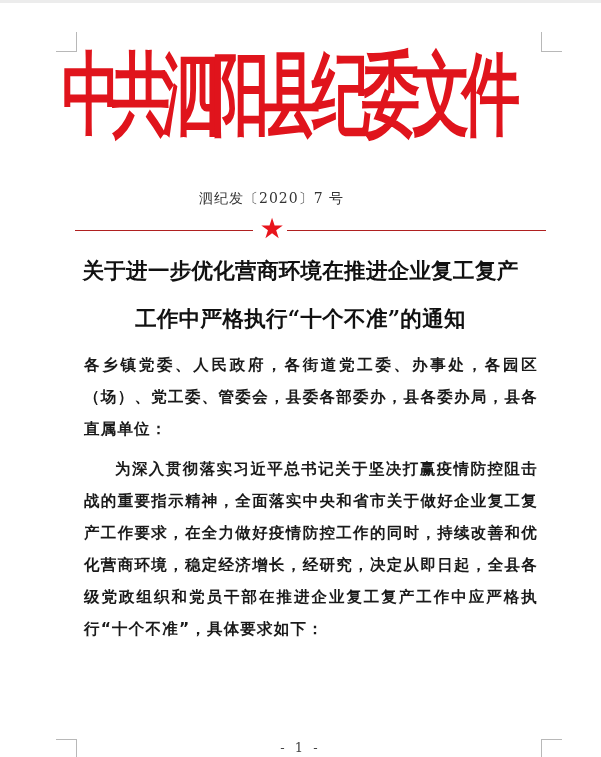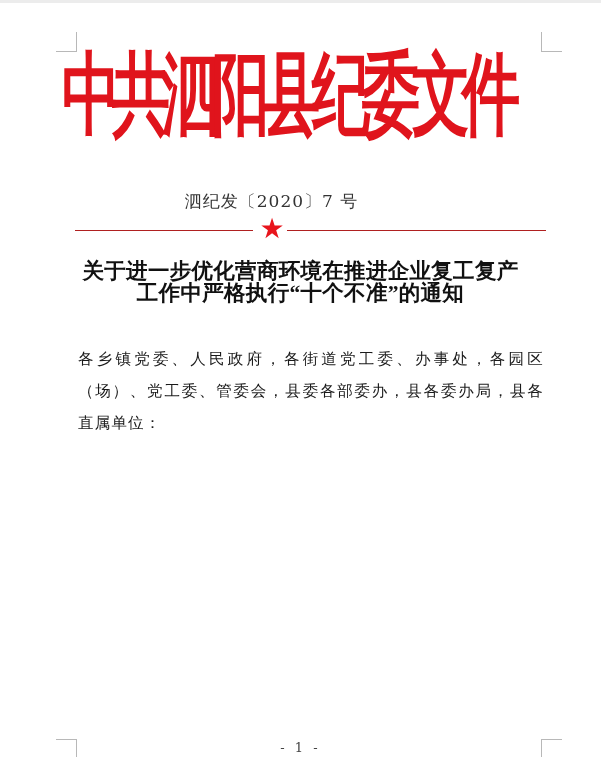--- a/index.html
+++ b/index.html
@@ -21,46 +21,46 @@
   }
   .red-header span {
     display: inline-block; color: #e0141c; font-size: 58px; font-weight: bold;
     font-family: "DejaVu Serif", serif;
     transform: scaleY(1.55); transform-origin: center;
     line-height: 1; width: 50px; text-align: center;
   }
 
   .doc-number {
     position: absolute; left: 0; top: 190px; width: 543px; text-align: center;
-    font-size: 17px; color: #333;
+    font-size: 14px; color: #333;
     font-family: "DejaVu Serif", serif; letter-spacing: 1px;
   }
   .rule { position: absolute; top: 230px; height: 1px; background: #b02020; }
   .rule.left { left: 75px; width: 178px; }
   .rule.right { left: 287px; width: 259px; }
   .star {
     position: absolute; left: 259px; top: 216px; width: 26px; height: 26px;
     color: #e8141c; font-size: 28px; line-height: 26px; text-align: center;
   }
 
   .doc-title {
     position: absolute; left: 0; width: 601px; text-align: center;
     font-size: 21.5px; font-weight: bold; color: #111;
     font-family: "DejaVu Serif", serif; letter-spacing: 0.3px;
   }
   .doc-title.l1 { top: 256px; }
-  .doc-title.l2 { top: 278px; font-family: Liberation Serif, serif; }
+  .doc-title.l2 { top: 304px; }
 
   .body-text {
     position: absolute; left: 76px; width: 470px;
     font-size: 15.5px; color: #1a1a1a; line-height: 32px;
     font-family: "DejaVu Sans", sans-serif; letter-spacing: 1.2px;
     text-align: justify;
   }
-  .body-text p { margin: 2px; }
+  .body-text p { margin: 8px; font-weight: bold; }
   .indent { text-indent: 31px; }
 
   .page-number {
     position: absolute; left: 0; top: 740px; width: 601px; text-align: center;
     font-size: 13px; color: #444; font-family: "DejaVu Serif", serif; letter-spacing: 3px;
   }
 </style>
 </head>
 <body>
 
@@ -87,16 +87,17 @@
 
 <div class="rule left"></div>
 <div class="star">★</div>
 <div class="rule right"></div>
 
 <div class="doc-title l1">关于进一步优化营商环境在推进企业复工复产</div>
 <div class="doc-title l2">工作中严格执行“十个不准”的通知</div>
 
 <div class="body-text" style="top:341px;">
   <p>各乡镇党委、人民政府，各街道党工委、办事处，各园区（场）、党工委、管委会，县委各部委办，县各委办局，县各直属单位：</p>
+  <p class="indent">为深入贯彻落实习近平总书记关于坚决打赢疫情防控阻击战的重要指示精神，全面落实中央和省市关于做好企业复工复产工作要求，在全力做好疫情防控工作的同时，持续改善和优化营商环境，稳定经济增长，经研究，决定从即日起，全县各级党政组织和党员干部在推进企业复工复产工作中应严格执行“十个不准”，具体要求如下：</p>
 
 </div>
 
 <div class="page-number">- 1 -</div>
 
 </body></html>

